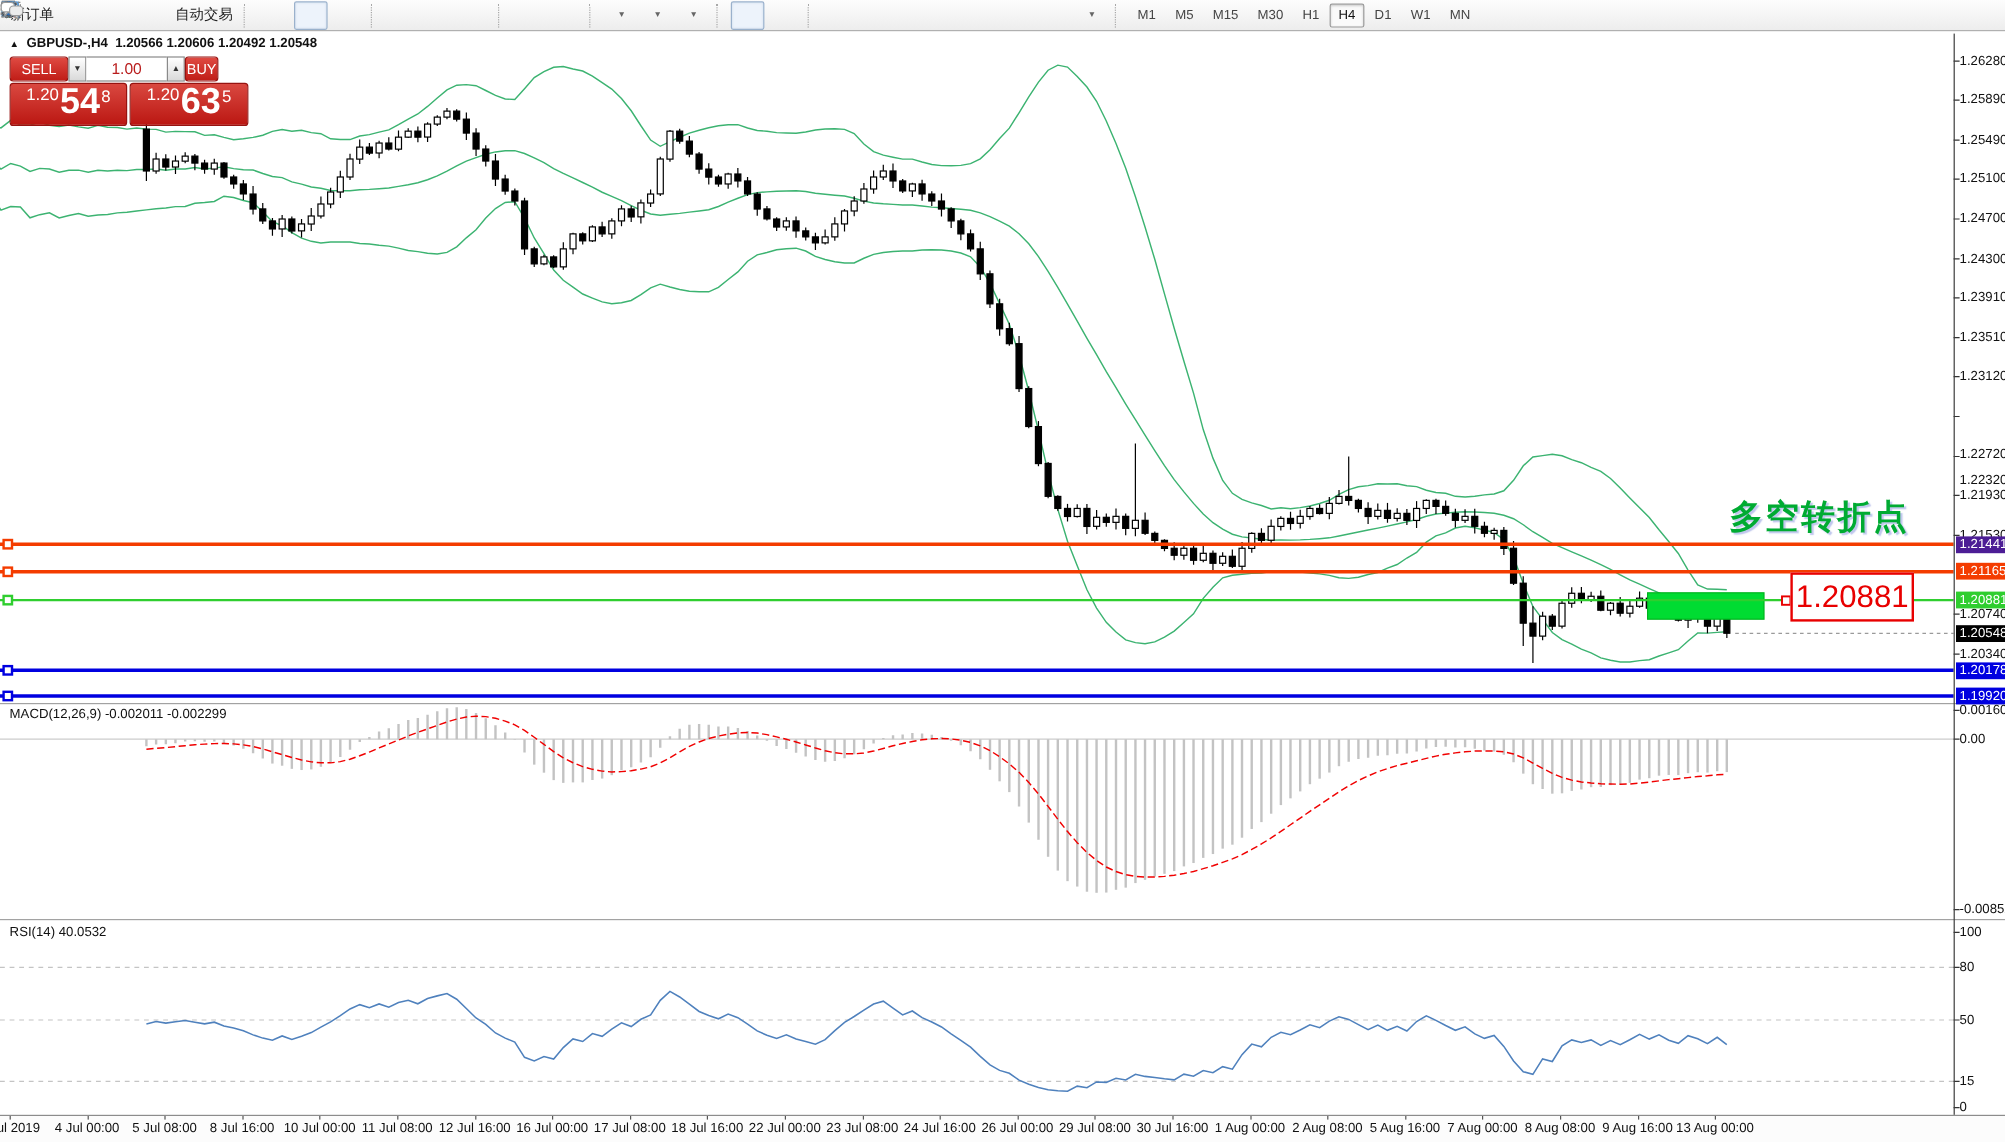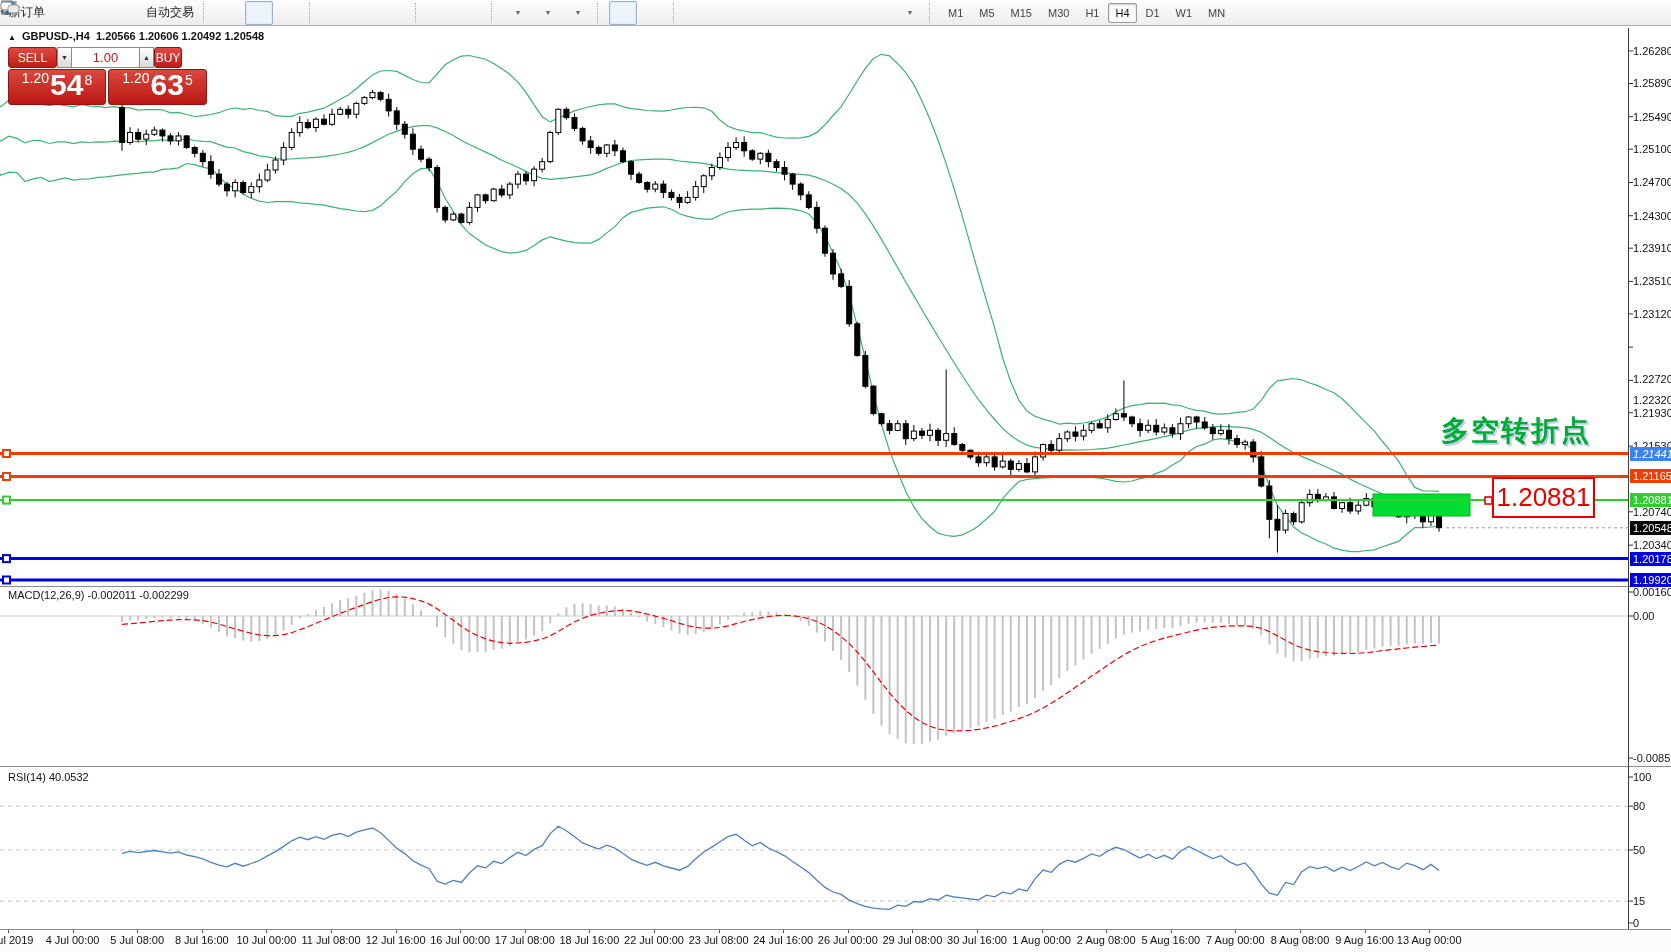--- a/index.html
+++ b/index.html
@@ -940,21 +940,21 @@
       <div class="pticklab" style="top:209px;">1.24300</div>
       <div class="pticklab" style="top:241px;">1.23910</div>
       <div class="pticklab" style="top:274px;">1.23510</div>
       <div class="pticklab" style="top:307px;">1.23120</div>
       <div class="pticklab" style="top:340px;margin-top:32px;">1.22720</div>
       <div class="pticklab" style="top:393px;">1.22320</div>
       <div class="pticklab" style="top:406px;">1.21930</div>
       <div class="pticklab" style="top:439px;">1.21530</div>
       <div class="pticklab" style="top:505px;">1.20740</div>
       <div class="pticklab" style="top:538px;text-align:right;">1.20340</div>
-      <div class="plvl" style="top:447px;background:#3b82f6;font-style:italic;">1.21441</div>
+      <div class="plvl" style="top:447px;background:#4c1d95;">1.21441</div>
       <div class="plvl" style="top:469px;background:#f43c00;">1.21165</div>
       <div class="plvl" style="top:493px;background:#2fce2f;">1.20881</div>
       <div class="plvl" style="top:552px;background:#0000e0;">1.20178</div>
       <div class="plvl" style="top:573px;background:#0000e0;">1.19920</div>
       <div class="plvl" style="top:521px;background:#000;">1.20548</div>
       <div class="pticklab" style="top:585px;">0.001607</div>
       <div class="pticklab" style="top:609px;">0.00</div>
       <div class="pticklab" style="top:751px;">-0.008522</div>
       <div class="pticklab" style="top:770px;">100</div>
       <div class="pticklab" style="top:799px;">80</div>

